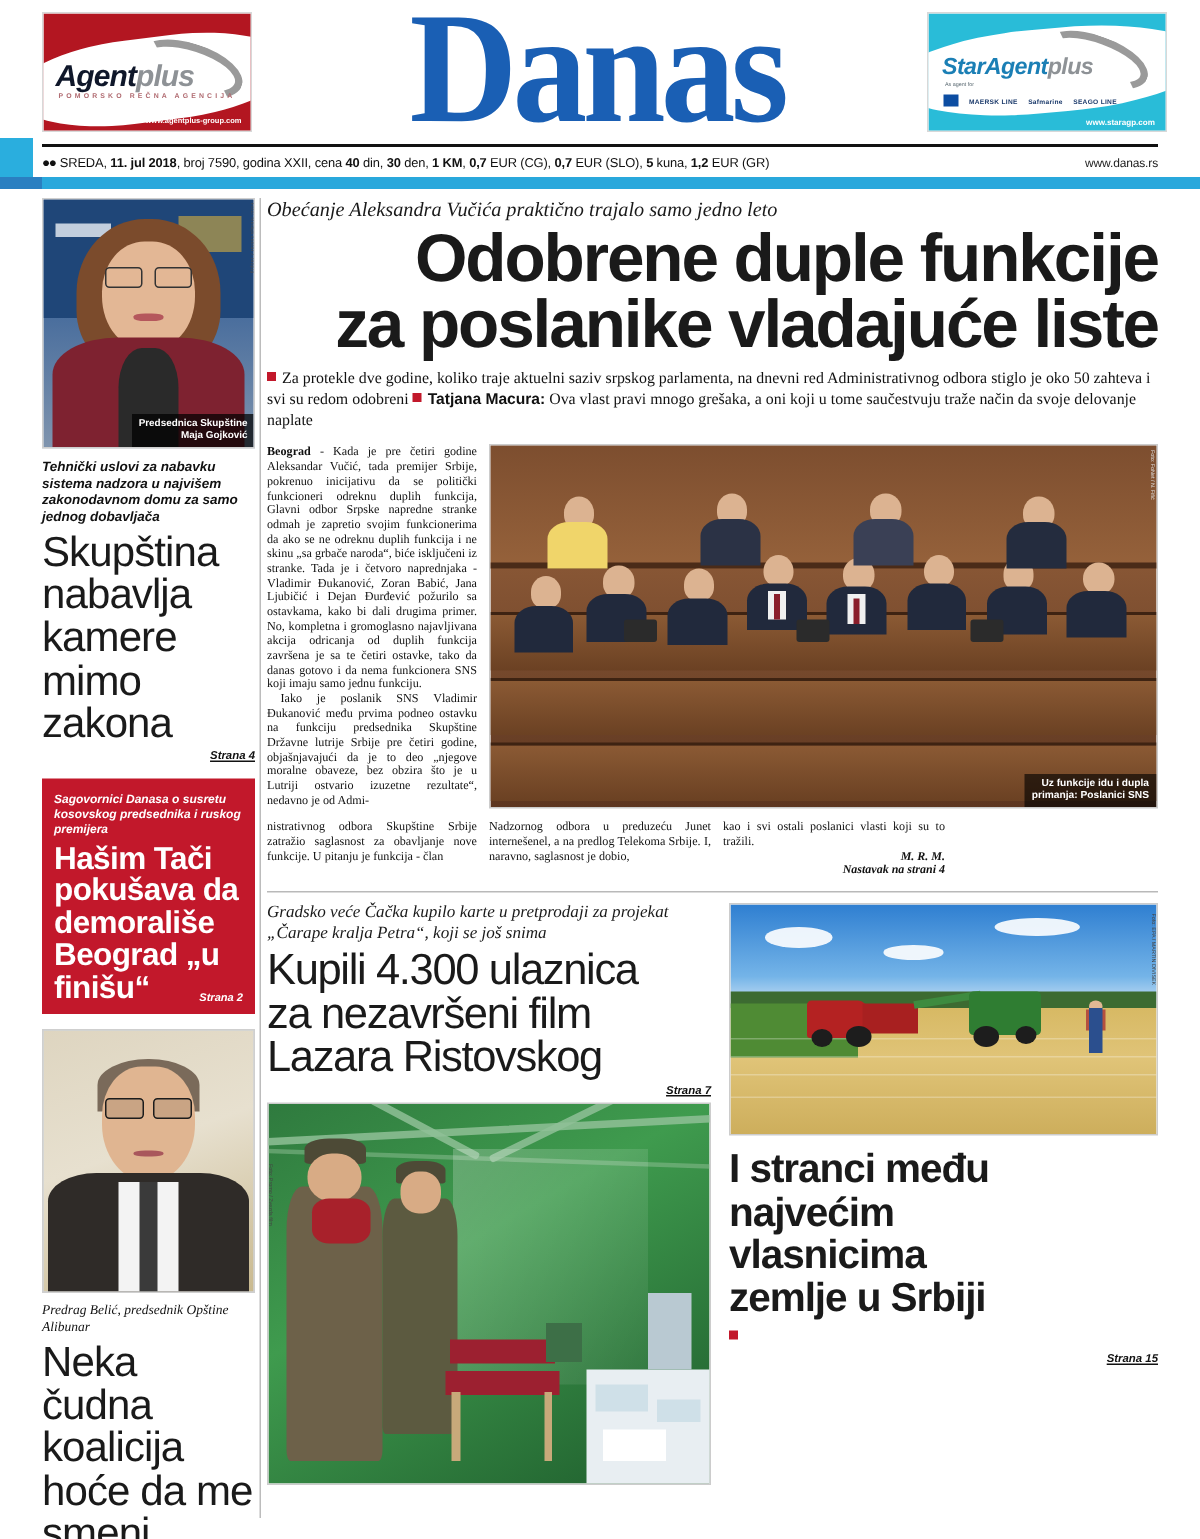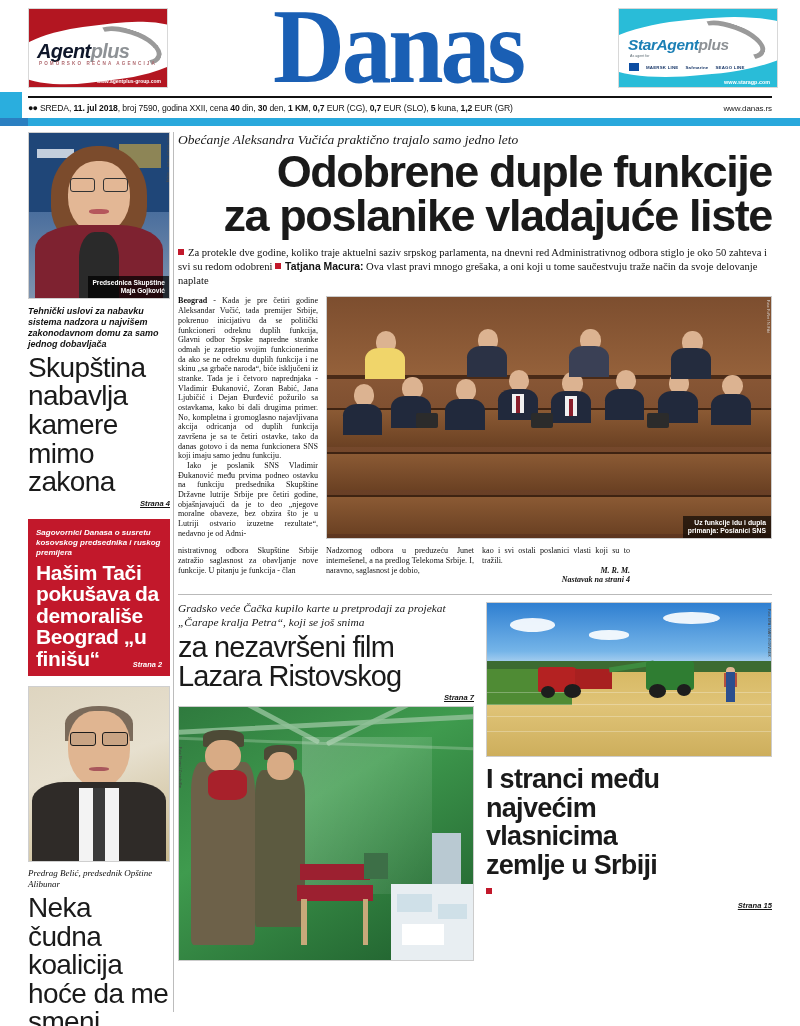--- a/index.html
+++ b/index.html
@@ -514,20 +514,21 @@
         </div>
       </div>
 
       <div class="hr-thin"></div>
 
       <div class="mid">
 
         <div class="mid-left">
           <div class="kicker-serif">Gradsko veće Čačka kupilo karte u pretprodaji za projekat „Čarape kralja Petra“, koji se još snima</div>
           <div class="hl-mid">
+            <div>Kupili 4.300 ulaznica</div>
             <div>za nezavršeni film</div>
             <div>Lazara Ristovskog</div>
           </div>
           <div class="strana">Strana 7</div>
 
           <div class="film-photo" style="margin-top:4px">
             <div class="film">
               <div class="tentbar tb1"></div>
                 <div class="tentbar tb2"></div>
               <div class="tentbar tb3"></div>

